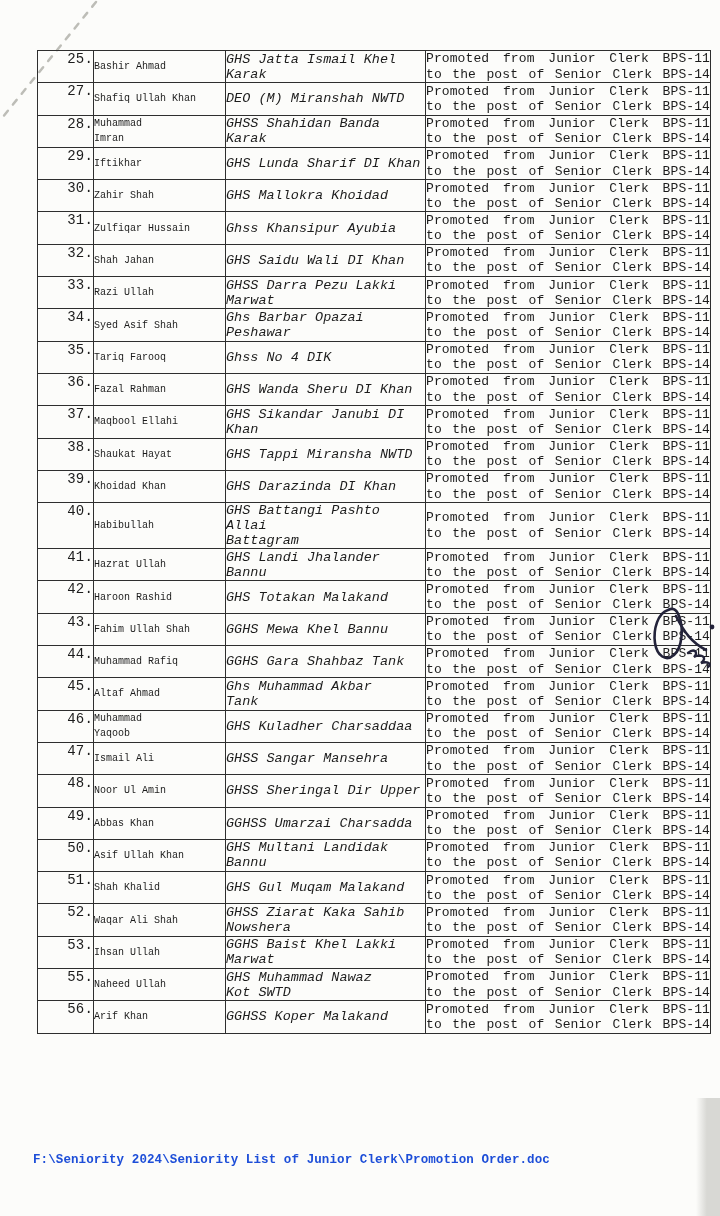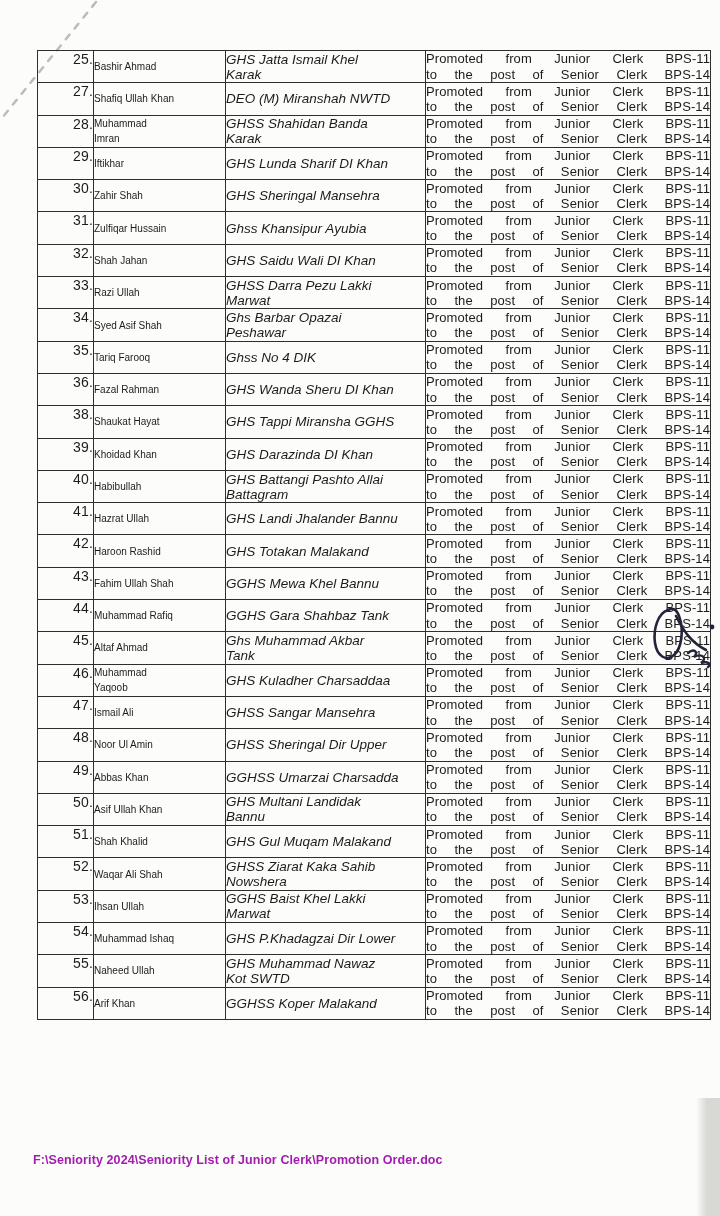--- a/index.html
+++ b/index.html
@@ -6,20 +6,21 @@
   body{
     width:720px;height:1216px;
     background:#f6f6f3;
     font-family:"Liberation Sans", sans-serif;
     overflow:hidden;
   }
   .page{
     position:relative;
     width:720px;height:1216px;
     background:#fcfcfa;
+    font-family:Liberation Mono, monospace;
   }
   
   .fold-mark{position:absolute;left:0;top:0;pointer-events:none;}
   
   table.promotion-table{
     position:absolute;
     left:37px;top:50px;
     width:673px;
     border-collapse:collapse;
     table-layout:fixed;
@@ -76,21 +77,21 @@
     position:absolute;
     right:0;top:1098px;
     width:24px;height:118px;
     background:linear-gradient(to right, rgba(215,215,211,0), #d8d8d4 45%);
   }
   .footer{
     position:absolute;
     left:33px;top:1153px;
     font-size:12.5px;
     font-weight:bold;
-    color:#a21caf;
+    color:#1d4ed8;
     letter-spacing:.1px;
   }
 </style>
 </head>
 <body>
 
 <div class="page">
 
   <svg class="fold-mark" width="120" height="135" viewBox="0 0 120 135">
     <line x1="96" y1="2" x2="2" y2="118" stroke="#bdbdb7" stroke-width="2.5" stroke-dasharray="6 8" stroke-linecap="round"></line>
@@ -144,21 +145,21 @@
     <td class="c-school"><span class="pre-line">GHS Lunda Sharif DI Khan</span></td>
     <td class="c-promo">
       <div class="promo-line">Promoted from Junior Clerk BPS-11</div>
       <div class="promo-line">to the post of Senior Clerk BPS-14</div>
     </td>
   </tr>
 
   <tr>
     <td class="c-serial"><span>30.</span></td>
     <td class="c-name"><span class="pre-line">Zahir Shah</span></td>
-    <td class="c-school"><span class="pre-line">GHS Sheringal Mansehra</span></td>
+    <td class="c-school"><span class="pre-line">GHS Mallokra Khoidad</span></td>
     <td class="c-promo">
       <div class="promo-line">Promoted from Junior Clerk BPS-11</div>
       <div class="promo-line">to the post of Senior Clerk BPS-14</div>
     </td>
   </tr>
 
   <tr>
     <td class="c-serial"><span>31.</span></td>
     <td class="c-name"><span class="pre-line">Zulfiqar Hussain</span></td>
     <td class="c-school"><span class="pre-line">Ghss Khansipur Ayubia</span></td>
@@ -213,25 +214,35 @@
   <tr>
     <td class="c-serial"><span>36.</span></td>
     <td class="c-name"><span class="pre-line">Fazal Rahman</span></td>
     <td class="c-school"><span class="pre-line">GHS Wanda Sheru DI Khan</span></td>
     <td class="c-promo">
       <div class="promo-line">Promoted from Junior Clerk BPS-11</div>
       <div class="promo-line">to the post of Senior Clerk BPS-14</div>
     </td>
   </tr>
 
+  <tr>
+    <td class="c-serial"><span>37.</span></td>
+    <td class="c-name"><span class="pre-line">Maqbool Ellahi</span></td>
+    <td class="c-school"><span class="pre-line">GHS Sikandar Janubi DI
+Khan</span></td>
+    <td class="c-promo">
+      <div class="promo-line">Promoted from Junior Clerk BPS-11</div>
+      <div class="promo-line">to the post of Senior Clerk BPS-14</div>
+    </td>
+  </tr>
 
   <tr>
     <td class="c-serial"><span>38.</span></td>
     <td class="c-name"><span class="pre-line">Shaukat Hayat</span></td>
-    <td class="c-school"><span class="pre-line">GHS Tappi Miransha GGHS</span></td>
+    <td class="c-school"><span class="pre-line">GHS Tappi Miransha NWTD</span></td>
     <td class="c-promo">
       <div class="promo-line">Promoted from Junior Clerk BPS-11</div>
       <div class="promo-line">to the post of Senior Clerk BPS-14</div>
     </td>
   </tr>
 
   <tr>
     <td class="c-serial"><span>39.</span></td>
     <td class="c-name"><span class="pre-line">Khoidad Khan</span></td>
     <td class="c-school"><span class="pre-line">GHS Darazinda DI Khan</span></td>
@@ -380,29 +391,20 @@
     <td class="c-serial"><span>53.</span></td>
     <td class="c-name"><span class="pre-line">Ihsan Ullah</span></td>
     <td class="c-school"><span class="pre-line">GGHS Baist Khel Lakki
 Marwat</span></td>
     <td class="c-promo">
       <div class="promo-line">Promoted from Junior Clerk BPS-11</div>
       <div class="promo-line">to the post of Senior Clerk BPS-14</div>
     </td>
   </tr>
 
-  <tr>
-    <td class="c-serial"><span>54.</span></td>
-    <td class="c-name"><span class="pre-line">Muhammad Ishaq</span></td>
-    <td class="c-school"><span class="pre-line">GHS P.Khadagzai Dir Lower</span></td>
-    <td class="c-promo">
-      <div class="promo-line">Promoted from Junior Clerk BPS-11</div>
-      <div class="promo-line">to the post of Senior Clerk BPS-14</div>
-    </td>
-  </tr>
 
   <tr>
     <td class="c-serial"><span>55.</span></td>
     <td class="c-name"><span class="pre-line">Naheed Ullah</span></td>
     <td class="c-school"><span class="pre-line">GHS Muhammad Nawaz
 Kot SWTD</span></td>
     <td class="c-promo">
       <div class="promo-line">Promoted from Junior Clerk BPS-11</div>
       <div class="promo-line">to the post of Senior Clerk BPS-14</div>
     </td>

